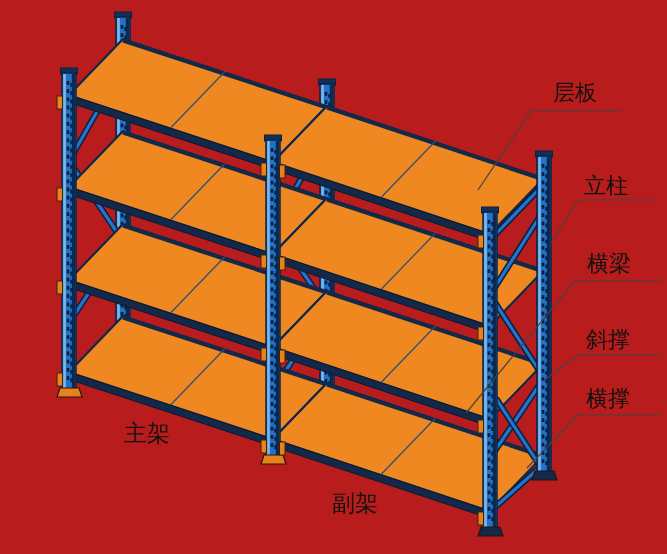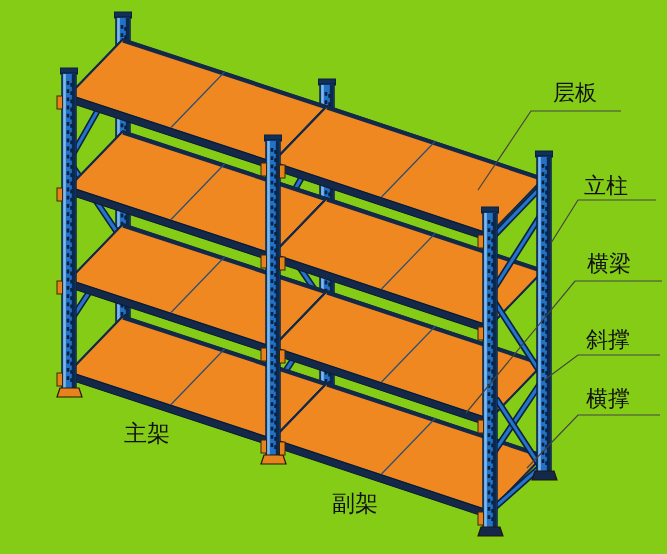--- a/index.html
+++ b/index.html
@@ -1,16 +1,16 @@
 <!DOCTYPE html>
 <html><head>
 <meta charset="utf-8">
 <style>
   html,body{margin:0;padding:0;background:#ffffff;}
-  .stage{width:667px;height:554px;position:relative;background:#84cc16;overflow:hidden;}
+  .stage{width:667px;height:554px;position:relative;background:#b91c1c;overflow:hidden;}
   svg{display:block;}
   .part-label{
     font-family:"Liberation Serif","DejaVu Serif",serif;
     font-size:22px; fill:#111111; text-anchor:middle;
   }
   .frame-label{
     font-family:"Liberation Serif","DejaVu Serif",serif;
     font-size:23px; fill:#111111; text-anchor:middle;
   }
   .leader{fill:none;stroke:#444444;stroke-width:1.2;}

